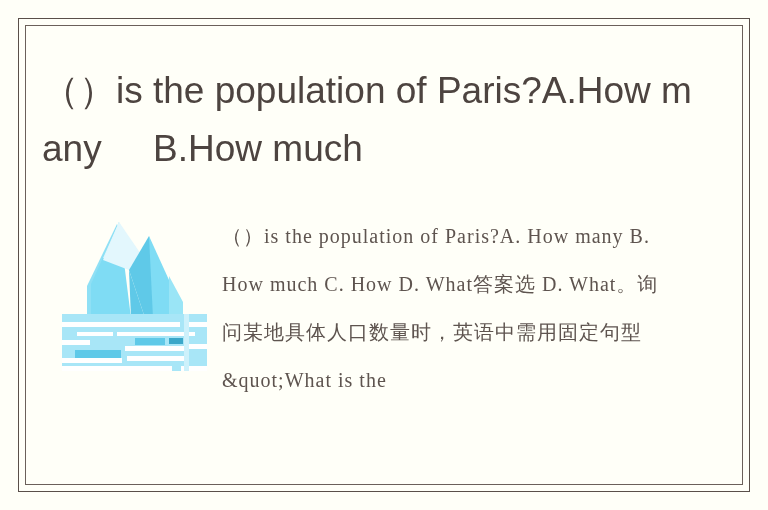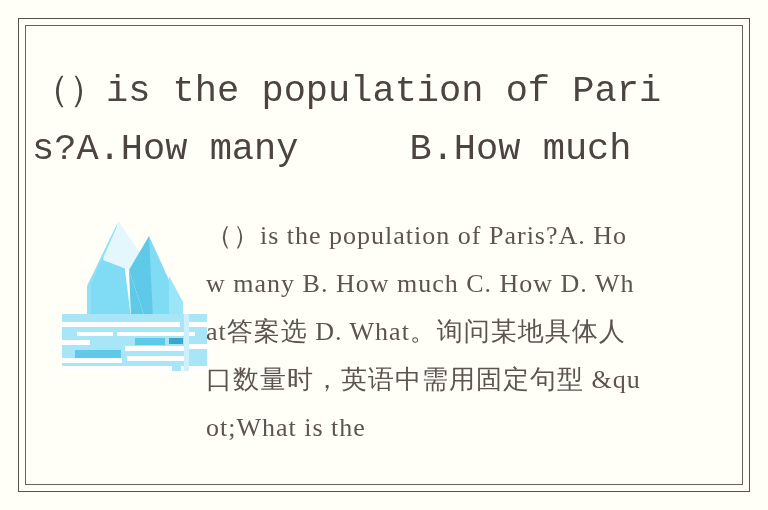--- a/index.html
+++ b/index.html
@@ -49,51 +49,51 @@
     top: 26px;
     right: 26px;
     bottom: 26px;
     box-sizing: border-box;
     overflow: hidden;
   }
 
   
   .heading {
     position: absolute;
-    left: 6px;
+    left: 16px;
     top: 36px;
     width: 650px;
     color: #4d4440;
-    font-family: Liberation Mono, monospace;
+    font-family: Liberation Sans, sans-serif;
     font-size: 37px;
     line-height: 58px;
     letter-spacing: 0px;
     white-space: pre-wrap;
     word-break: break-all;
   }
 
   
   .thumb {
     position: absolute;
     left: 31px;
     top: 180px;
     width: 155px;
     height: 165px;
   }
   .thumb svg { display: block; width: 100%; height: 100%; }
 
   
   .snippet {
     position: absolute;
-    left: 180px;
+    left: 196px;
     top: 186px;
     width: 440px;
     color: #5e544f;
     font-family: "Liberation Serif", serif;
-    font-size: 26px;
+    font-size: 20px;
     line-height: 48px;
     letter-spacing: 1px;
     white-space: pre-wrap;
     word-break: break-all;
   }
 </style>
 </head>
 <body>
 
 <div id="page">

